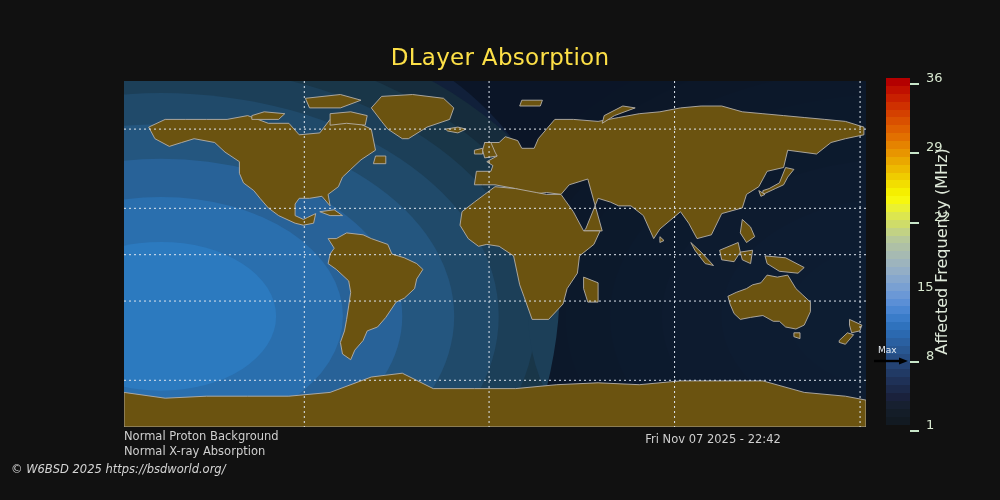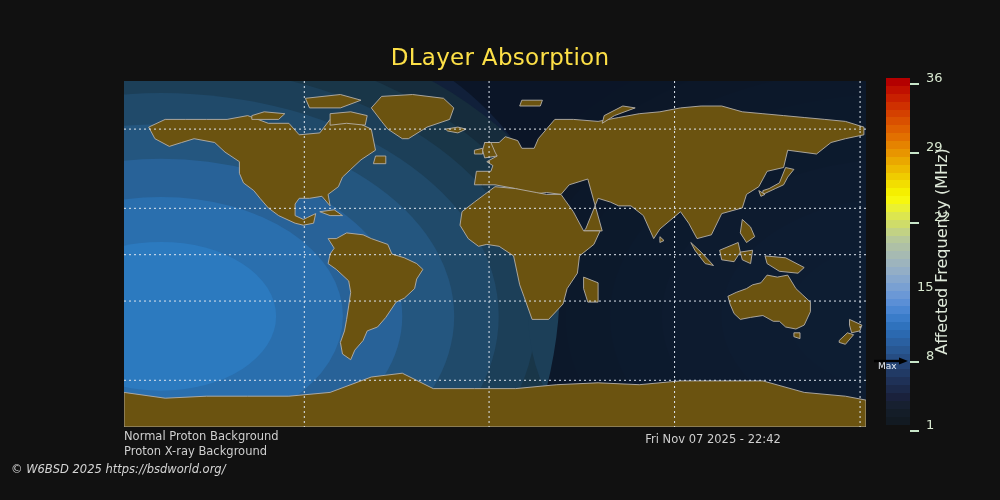--- a/index.html
+++ b/index.html
@@ -19,21 +19,21 @@
   #cb-ticks{position:absolute;left:910px;top:78px;width:60px;height:347px;}
   .cb-tick{position:absolute;left:0;display:flex;align-items:flex-end;height:14px;
            transform:translateY(-7px);}
   .cb-tick i{display:block;width:9px;height:2px;background:#c8e6c9;}
   .cb-tick span{color:#d8e8d0;font-size:13px;margin-left:7px;}
   #cb-axis-label{position:absolute;left:930px;top:78px;width:347px;height:24px;
                  transform-origin:0 0;transform:rotate(-90deg) translate(-347px,0);
                  color:#dfe9da;font-size:16px;text-align:center;line-height:24px;}
 
   #max-marker{position:absolute;left:874px;top:345px;width:40px;height:22px;}
-  #max-marker .mx-label{position:absolute;left:4px;top:16px;color:#e8eef4;font-size:9px;
+  #max-marker .mx-label{position:absolute;left:4px;top:0;color:#e8eef4;font-size:9px;
                         line-height:10px;text-align:center;}
   #max-marker .mx-arrow{position:absolute;left:0;top:12px;width:36px;height:8px;}
 
   #legend-left{position:absolute;left:124px;top:429px;color:#cfcfcf;font-size:11.5px;
                line-height:15px;}
   #stamp{position:absolute;left:560px;top:432px;width:306px;text-align:center;
          color:#cfcfcf;font-size:11.5px;}
   #copyright{position:absolute;left:11px;top:462px;color:#d5d5d5;font-size:11.5px;
              font-style:italic;}
 </style>
@@ -206,18 +206,18 @@
   <div id="max-marker">
     <div class="mx-label">Max</div>
     <svg class="mx-arrow" viewBox="0 0 36 8">
       <path d="M0 4 H28" stroke="#000" stroke-width="2.4" fill="none"></path>
       <path d="M34 4 L25 0.4 L25 7.6 Z" fill="#000"></path>
     </svg>
   </div>
 
   <div id="legend-left">
     <div>Normal Proton Background</div>
-    <div>Proton X-ray Background</div>
+    <div>Normal X-ray Absorption</div>
   </div>
 
   <div id="stamp">Fri Nov 07 2025 - 22:42</div>
   <div id="copyright">© W6BSD 2025 https://bsdworld.org/</div>
 </div>
 
 </body></html>

